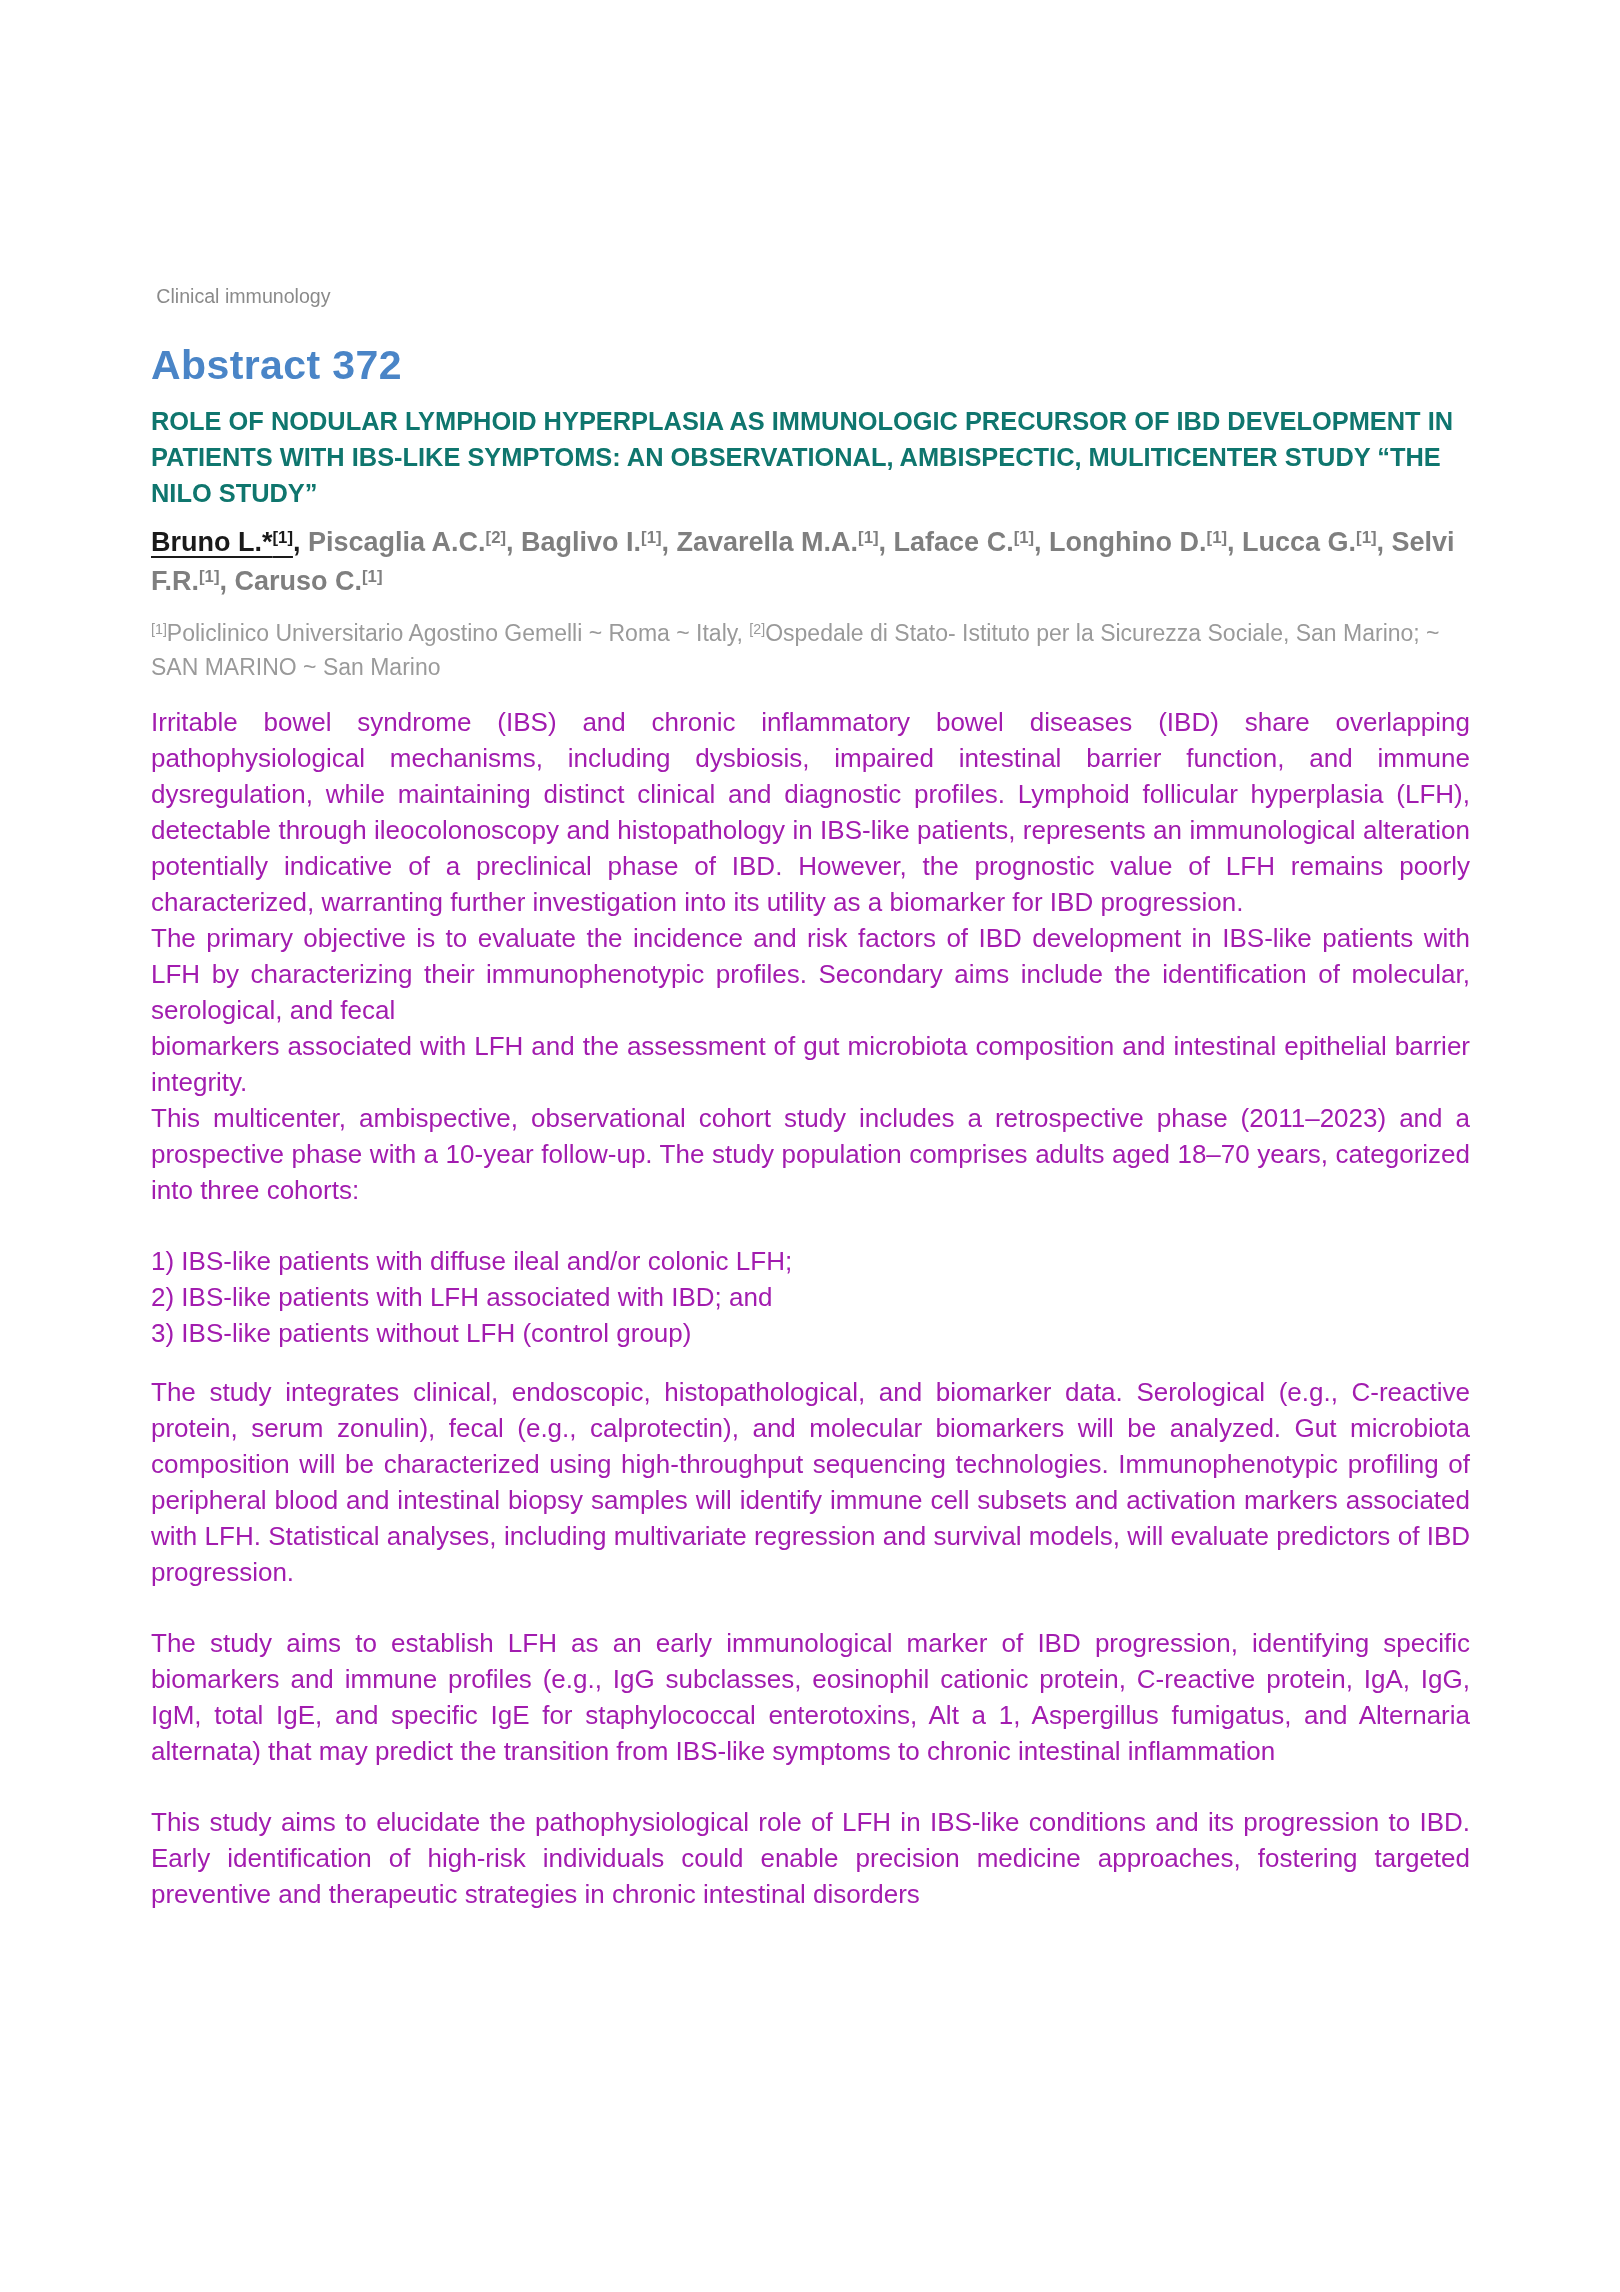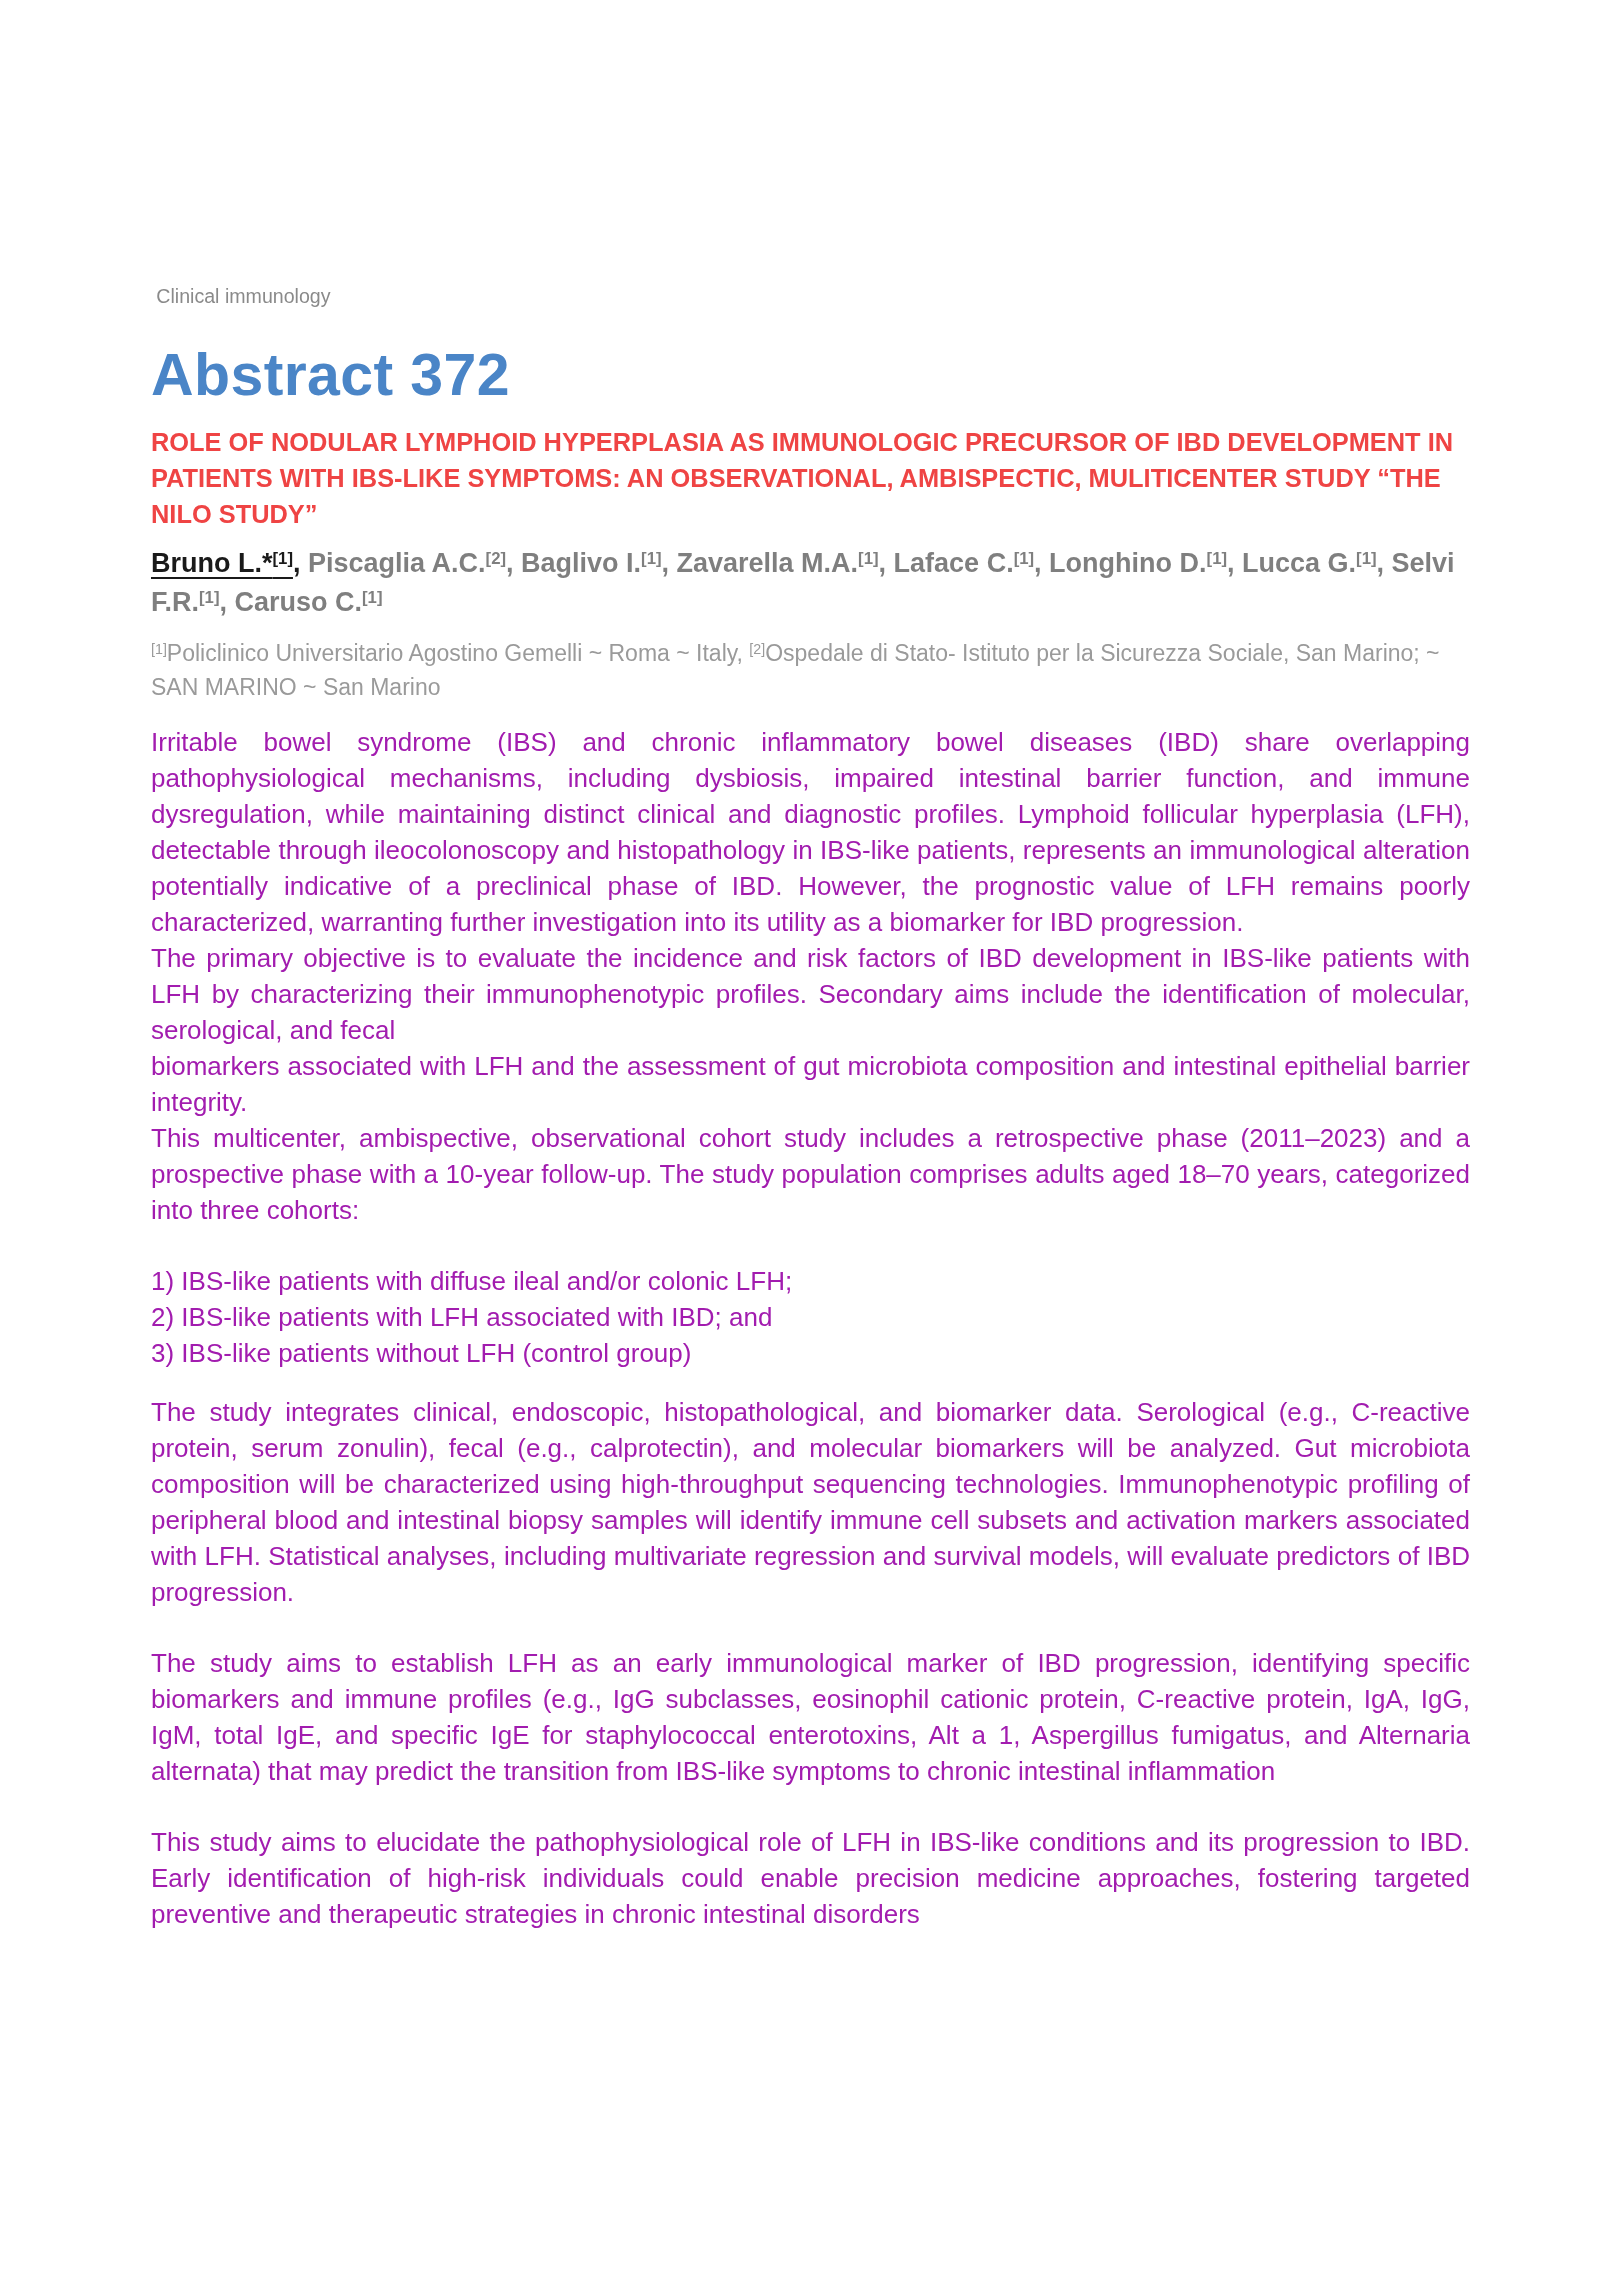--- a/index.html
+++ b/index.html
@@ -22,32 +22,32 @@
     padding-top: 285px;
   }
   .kicker {
     margin: 0 0 0 5.3px;
     font-size: 19.6px;
     line-height: 1.15;
     color: #8a8a8a;
   }
   .abstract-heading {
     margin: 34px 0 0 0;
-    font-size: 59px;
+    font-size: 41px;
     line-height: 1.15;
     font-weight: bold;
     color: #4a85c7;
     letter-spacing: 0.4px;
   }
   .abstract-title {
     margin: 14.3px 0 0 0;
     font-size: 25.4px;
     line-height: 36px;
     font-weight: bold;
-    color: #ef4444;
+    color: #0f766e;
   }
   .authors {
     margin: 12.5px 0 0 0;
     font-size: 27px;
     line-height: 39px;
     color: #7f7f7f;
     font-weight: bold;
   }
   .lead-author {
     color: #1a1a1a;

